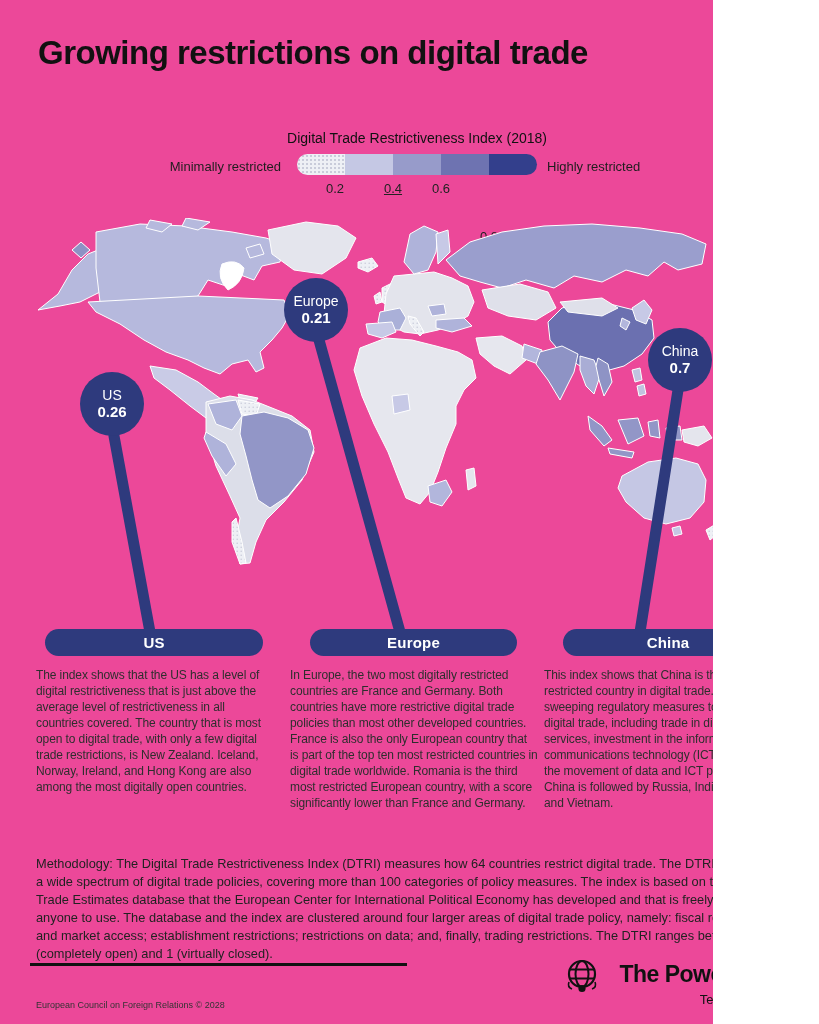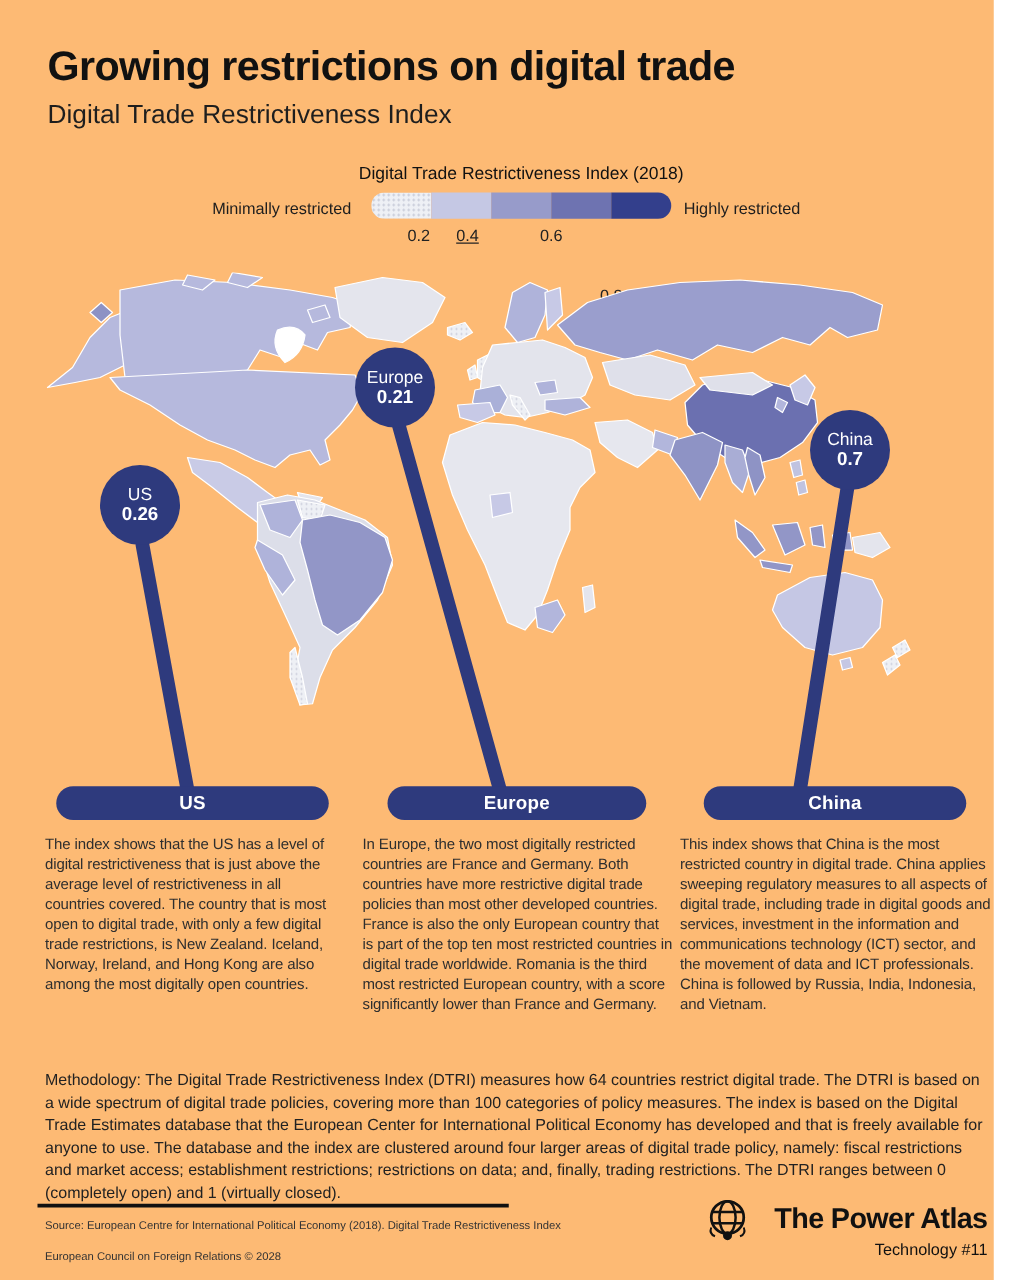--- a/index.html
+++ b/index.html
@@ -1,17 +1,17 @@
 <!DOCTYPE html>
 <html style="--accent: #2e3a7d; --ink: #141414; --body: #2b2b2b;"><head>
 <meta charset="utf-8">
 <title>Growing restrictions on digital trade</title>
 <style>
   html,body{margin:0;padding:0;background:#fff;}
-  .page{position:relative;width:795px;height:1024px;background:#fdba74;overflow:hidden;
+  .page{position:relative;width:713px;height:1024px;background:#ec4899;overflow:hidden;
         font-family:"Liberation Sans",sans-serif;color:#141414;}
   
   .title{position:absolute;left:38px;top:34px;font-size:33px;font-weight:700;letter-spacing:-0.5px;color:#111;}
   .subtitle{position:absolute;left:38px;top:80px;font-size:21px;font-weight:400;color:#1e1e1e;}
   
   .legend-title{position:absolute;left:177px;top:130px;width:480px;text-align:center;
                 font-size:14px;font-weight:400;color:#111;}
   .legend-left{position:absolute;left:101px;top:159px;width:180px;text-align:right;font-size:13px;color:#1e1e1e;}
   .legend-right{position:absolute;left:547px;top:159px;font-size:13px;color:#1e1e1e;}
   .legend-bar{position:absolute;left:297px;top:154px;width:240px;height:21px;display:flex;}
@@ -54,35 +54,34 @@
          font-size:23px;font-weight:700;letter-spacing:-0.5px;color:#111;}
   .edition{position:absolute;left:606px;top:992px;width:184px;text-align:right;font-size:13px;color:#111;}
   .edition b{font-weight:400;}
 </style>
 </head>
 <body>
 
 <div class="page">
 
   <div class="title">Growing restrictions on digital trade</div>
-  <div class="subtitle">Digital Trade Restrictiveness Index</div>
 
   <div class="legend-title">Digital Trade Restrictiveness Index (2018)</div>
   <div class="legend-left">Minimally restricted</div>
   <div class="legend-right">Highly restricted</div>
   <div class="legend-bar">
       <div class="seg dots"></div>
       <div class="seg" style="background: rgb(197, 200, 228);"></div>
       <div class="seg" style="background: rgb(151, 155, 202);"></div>
       <div class="seg" style="background: rgb(110, 115, 177);"></div>
       <div class="seg" style="background: rgb(51, 63, 140);"></div>
     </div>
   <div class="legend-ticks">
       <span class="tick" style="left: 315px;">0.2</span>
-      <span class="tick" style="left: 354px; text-decoration: underline;">0.4</span>
+      <span class="tick" style="left: 373px; text-decoration: underline;">0.4</span>
       <span class="tick" style="left: 421px;">0.6</span>
       <span class="tick" style="left: 469px; margin-top: 48px;">0.8</span>
     </div>
 
   <svg class="map-svg" width="819" height="357" viewBox="0 0 819 357">
     <defs>
       <pattern id="dots" width="4" height="4" patternUnits="userSpaceOnUse">
         <rect width="4" height="4" fill="#eef0f5"></rect>
         <circle cx="1.2" cy="1.2" r="0.8" fill="#c9ccda"></circle>
       </pattern>
@@ -164,21 +163,20 @@
   <div class="pill pill-europe">Europe</div>
   <div class="pill pill-china">China</div>
 
   <div class="col col-us">The index shows that the US has a level of digital restrictiveness that is just above the average level of restrictiveness in all countries covered. The country that is most open to digital trade, with only a few digital trade restrictions, is New Zealand. Iceland, Norway, Ireland, and Hong Kong are also among the most digitally open countries.</div>
   <div class="col col-europe">In Europe, the two most digitally restricted countries are France and Germany. Both countries have more restrictive digital trade policies than most other developed countries. France is also the only European country that is part of the top ten most restricted countries in digital trade worldwide. Romania is the third most restricted European country, with a score significantly lower than France and Germany.</div>
   <div class="col col-china">This index shows that China is the most restricted country in digital trade. China applies sweeping regulatory measures to all aspects of digital trade, including trade in digital goods and services, investment in the information and communications technology (ICT) sector, and the movement of data and ICT professionals. China is followed by Russia, India, Indonesia, and Vietnam.</div>
 
   <div class="methodology">Methodology: The Digital Trade Restrictiveness Index (DTRI) measures how 64 countries restrict digital trade. The DTRI is based on a wide spectrum of digital trade policies, covering more than 100 categories of policy measures. The index is based on the Digital Trade Estimates database that the European Center for International Political Economy has developed and that is freely available for anyone to use. The database and the index are clustered around four larger areas of digital trade policy, namely: fiscal restrictions and market access; establishment restrictions; restrictions on data; and, finally, trading restrictions. The DTRI ranges between 0 (completely open) and 1 (virtually closed).</div>
 
   <div class="divider"></div>
-  <div class="source1">Source: European Centre for International Political Economy (2018). Digital Trade Restrictiveness Index</div>
   <div class="source2">European Council on Foreign Relations © 2028</div>
 
   <svg class="globe" width="40" height="42" viewBox="0 0 40 42">
     <circle cx="20" cy="18" r="13" fill="none" stroke="#111" stroke-width="2.2"></circle>
     <ellipse cx="20" cy="18" rx="6.5" ry="13" fill="none" stroke="#111" stroke-width="2"></ellipse>
     <path d="M8,13.5 H32 M8,22.5 H32" stroke="#111" stroke-width="2" fill="none"></path>
     <path d="M7,26 q-2,5 3,7 M33,26 q2,5 -3,7" stroke="#111" stroke-width="1.6" fill="none"></path>
     <circle cx="20" cy="32.5" r="3.6" fill="#111"></circle>
   </svg>
   <div class="brand">The Power Atlas</div>

